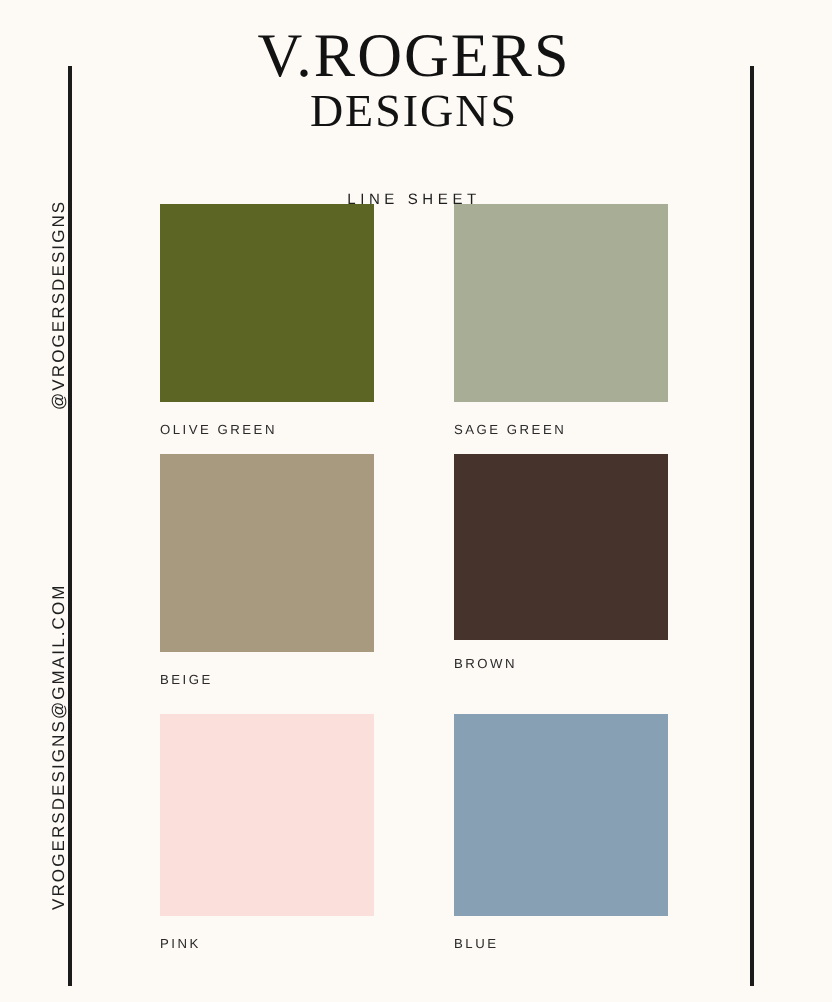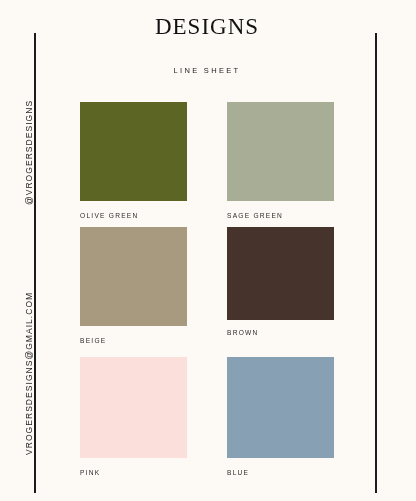--- a/index.html
+++ b/index.html
@@ -120,20 +120,21 @@
 <div class="page" style="background: rgb(253, 250, 246);">
 
   <div class="rule rule-left" style="background: rgb(27, 27, 27);"></div>
   <div class="rule rule-right" style="background: rgb(27, 27, 27);"></div>
 
   <div class="side-text side-handle">@VROGERSDESIGNS</div>
 
   <div class="side-text side-email">VROGERSDESIGNS@GMAIL.COM</div>
 
   <div class="header">
+    <div class="brand-line brand-line-1">V.ROGERS</div>
     <div class="brand-line brand-line-2">DESIGNS</div>
     <div class="subtitle">LINE SHEET</div>
   </div>
 
   <div class="grid">
 
     <div class="row row-1">
       <div class="cell cell-olive">
         <div class="swatch" style="background: rgb(93, 101, 36);"></div>
         <div class="swatch-label">OLIVE GREEN</div>

